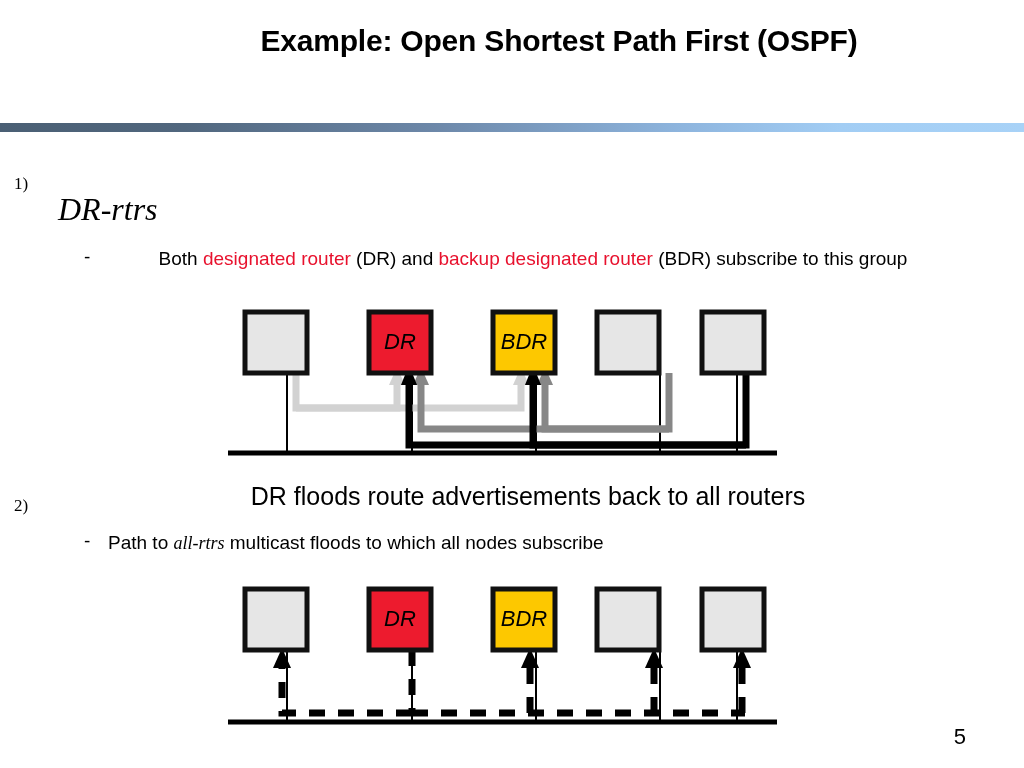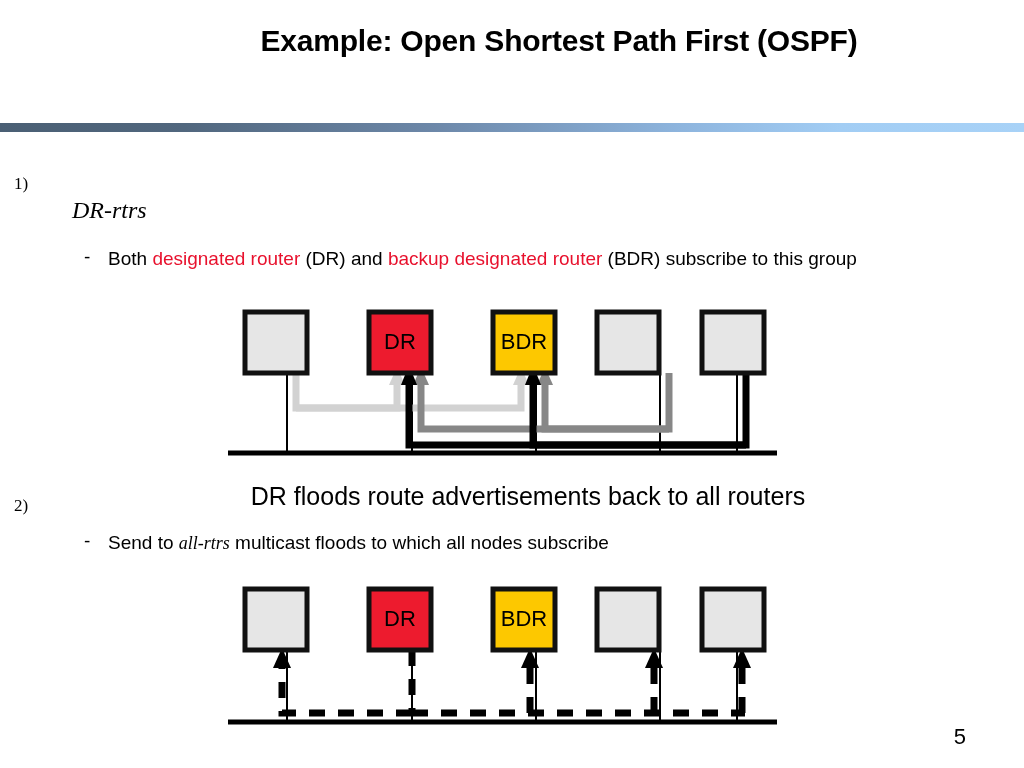--- a/index.html
+++ b/index.html
@@ -52,22 +52,21 @@
     position: absolute;
     font-family: "Liberation Sans", sans-serif;
     font-size: 25px;
     line-height: 33px;
     color: #000000;
     width: 940px;
   }
   .grp-italic {
     font-family: "Liberation Serif", serif;
     font-style: italic;
-    font-size: 24px;
-    margin-left: 14px;
+    font-size: 32px;
   }
 
   .bullet-l2 {
     position: absolute;
     font-family: "Liberation Sans", sans-serif;
     font-size: 19px;
     line-height: 25px;
     color: #000000;
     width: 900px;
   }
@@ -81,20 +80,21 @@
   .small-italic {
     font-family: "Liberation Serif", serif;
     font-style: italic;
     font-size: 18px;
     text-align: right;
   }
 
   
   .diagram {
     position: absolute;
+    font-style: italic;
   }
   .diagram svg { display: block; }
 
   
   .page-number {
     position: absolute;
     right: 58px;
     top: 724px;
     font-family: "Liberation Sans", sans-serif;
     font-size: 22px;
@@ -112,21 +112,21 @@
 
 <div class="bullet-num" style="left:14px; top:174px;">1)</div>
 
 <div class="bullet-l1-text" style="left:58px; top:160px;">
   <br>
   <span class="grp-italic">DR-rtrs</span>
 </div>
 
 <div class="dash-mark" style="left:84px; top:246px;">-</div>
 
-<div class="bullet-l2" style="left:108px; top:246px; width:850px;">
+<div class="bullet-l2" style="left:108px; top:246px; width:850px;text-align:center;">
   <span>Both </span><span class="red-term">designated router</span><span> (DR) and </span><span class="red-term">backup designated router</span><span> (BDR) subscribe to this group</span>
 </div>
 
 <div class="diagram" style="left:225px; top:305px;">
   <svg width="565" height="160" viewBox="0 0 565 160" xmlns="http://www.w3.org/2000/svg">
 
     <g stroke="#000000" stroke-width="2" fill="none">
       <line x1="62" y1="68" x2="62" y2="147"></line>
       <line x1="187" y1="68" x2="187" y2="147"></line>
       <line x1="311" y1="68" x2="311" y2="147"></line>
@@ -172,21 +172,21 @@
 
 <div class="bullet-num" style="left:14px; top:496px;">2)</div>
 
 <div class="bullet-l1-text" style="left:58px; top:480px;text-align:center;">
   <span>DR floods route advertisements back to all routers</span>
 </div>
 
 <div class="dash-mark" style="left:84px; top:530px;">-</div>
 
 <div class="bullet-l2" style="left:108px; top:530px;">
-  <span>Send to </span><span class="small-italic">all-rtrs</span><span> multicast floods to which all nodes subscribe</span>
+  <span>Path to </span><span class="small-italic">all-rtrs</span><span> multicast floods to which all nodes subscribe</span>
 </div>
 
 <div class="diagram" style="left:225px; top:582px;">
   <svg width="565" height="150" viewBox="0 0 565 150" xmlns="http://www.w3.org/2000/svg">
 
     <g stroke="#000000" stroke-width="2" fill="none">
       <line x1="62" y1="68" x2="62" y2="140"></line>
       <line x1="187" y1="68" x2="187" y2="140"></line>
       <line x1="311" y1="68" x2="311" y2="140"></line>
       <line x1="435" y1="68" x2="435" y2="140"></line>

